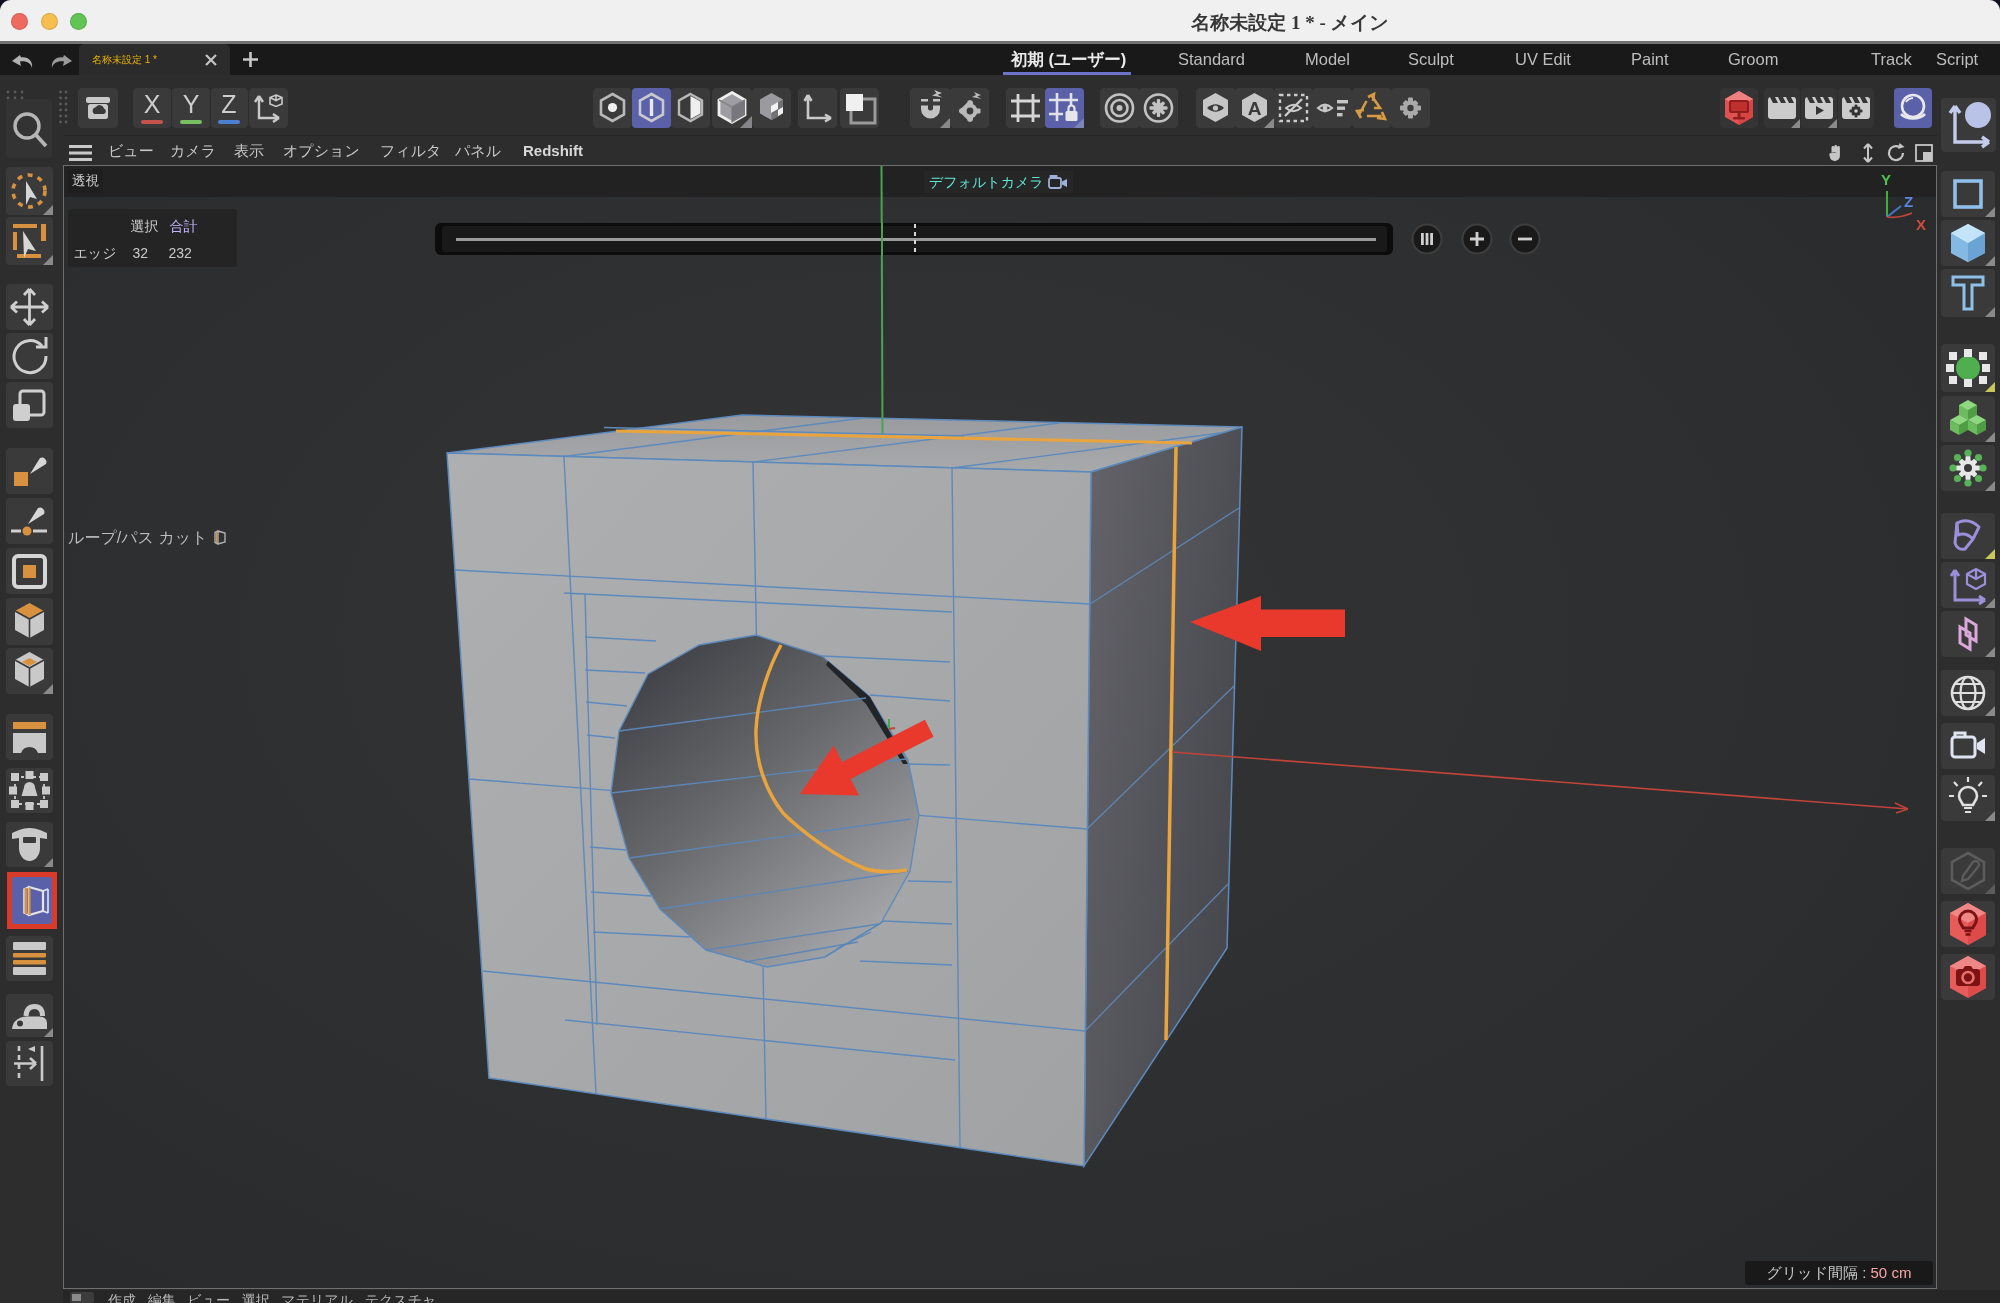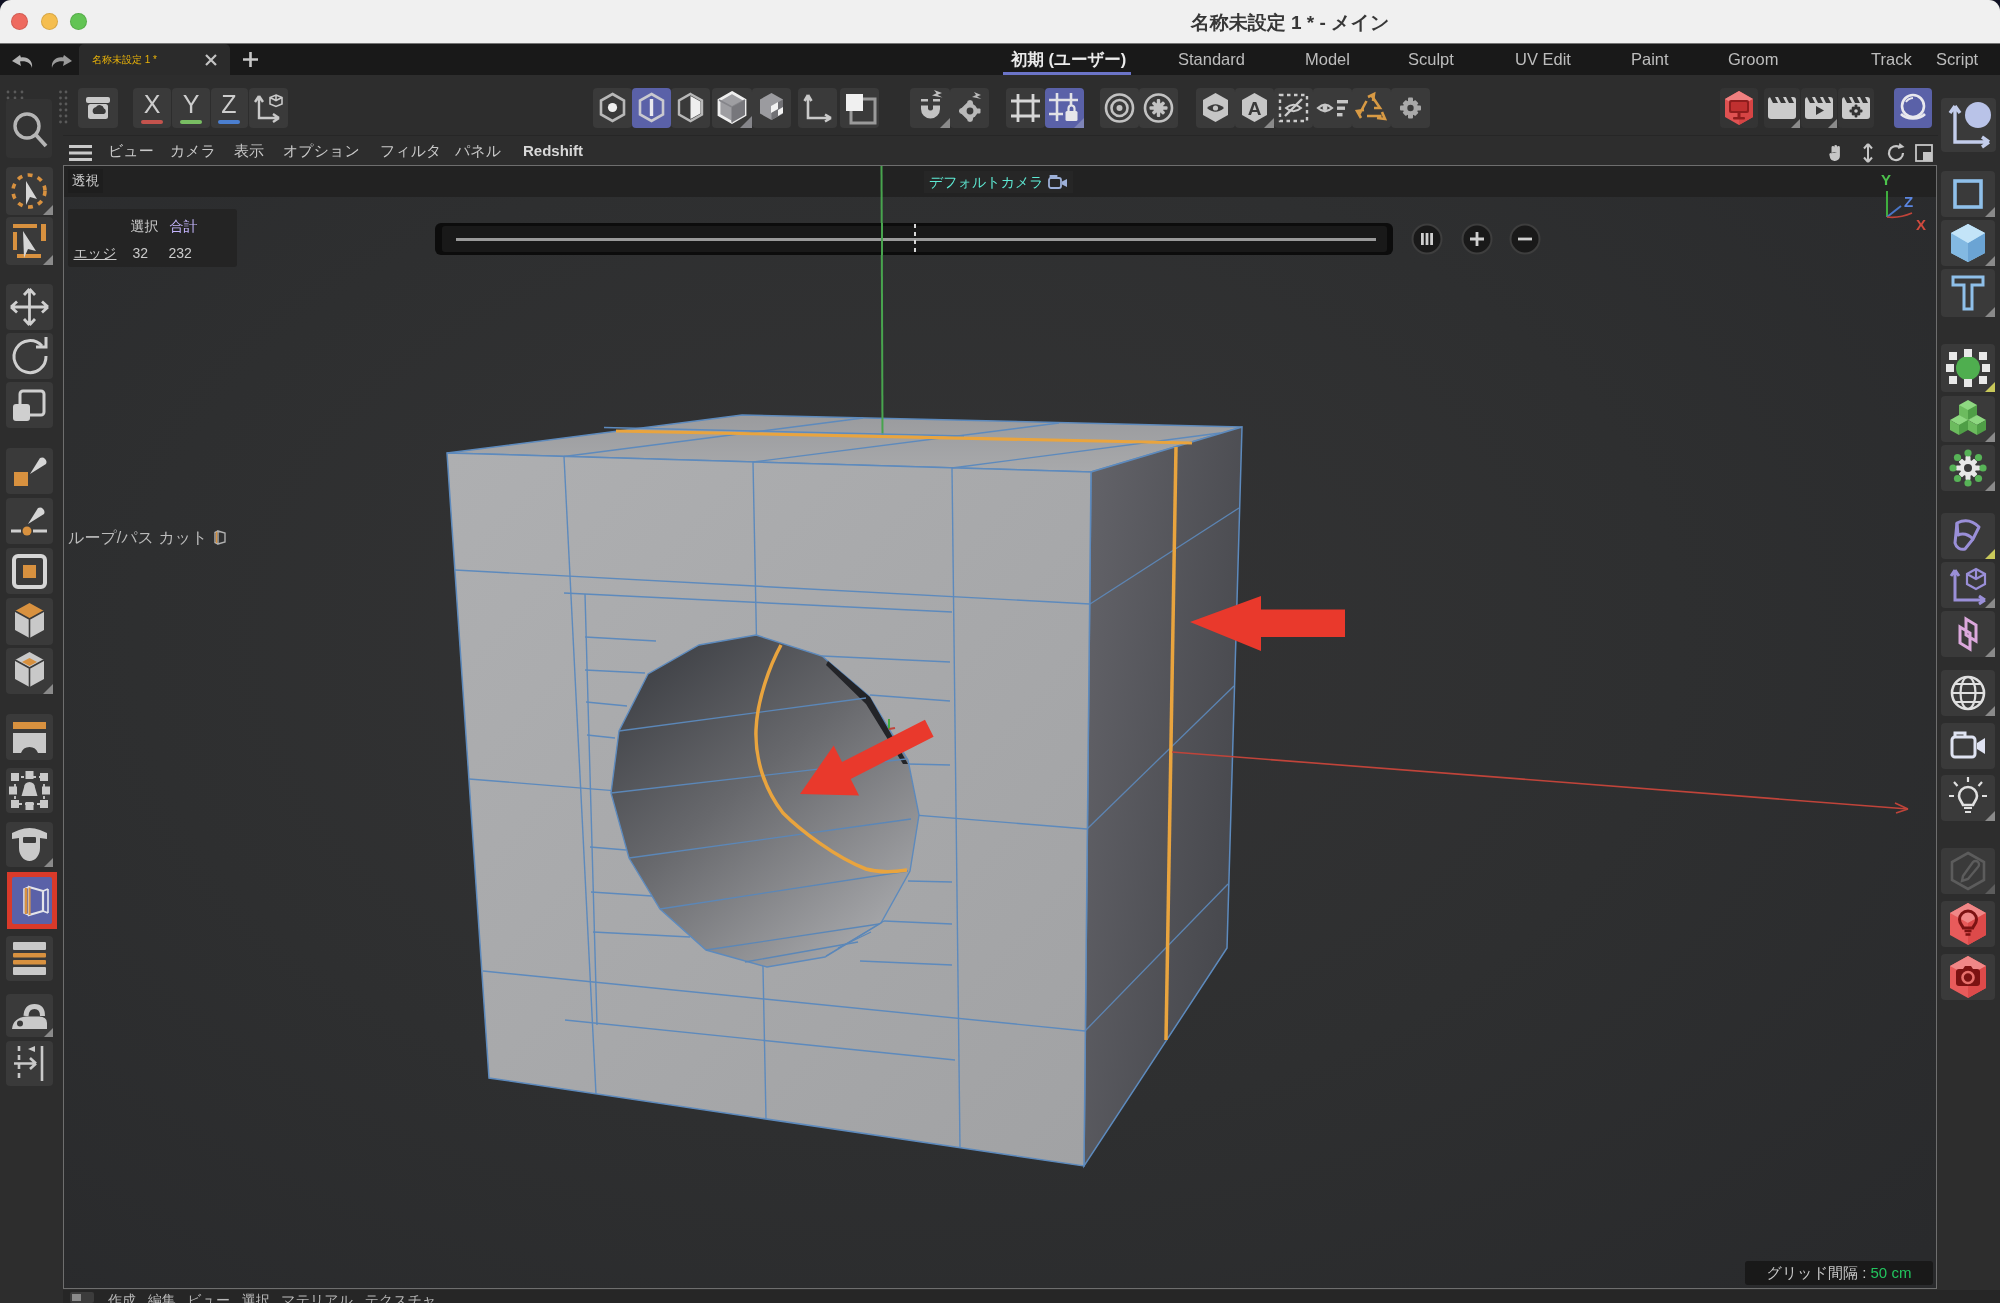--- a/index.html
+++ b/index.html
@@ -1,20 +1,20 @@
 <!DOCTYPE html>
 <html><head>
 <meta charset="utf-8">
 <style>
   * { margin:0; padding:0; box-sizing:border-box; }
   html,body { width:2000px; height:1303px; background:#101123; font-family:"Liberation Sans", sans-serif; overflow:hidden; }
   .abs { position:absolute; }
   #win { position:absolute; left:0; top:0; width:2000px; height:1303px; background:#2d2d2d; border-radius:11px 11px 0 0; overflow:hidden; }
   
-  #titlebar { position:absolute; left:0; top:0; width:2000px; height:44px; background:#f0f0f0; border-bottom:1px solid #737373; }
+  #titlebar { position:absolute; left:0; top:0; width:2000px; height:44px; background:#f0f0f0; border-bottom:3px solid #737373;font-family:Liberation Serif, serif; }
   .tl { position:absolute; top:13px; width:17px; height:17px; border-radius:50%; box-shadow:inset 0 0 0 1px rgba(0,0,0,0.12); }
   #title { position:absolute; top:10px; left:1190px; width:200px; text-align:center; font-size:19px; font-weight:bold; color:#373737; white-space:nowrap; }
   
   #tabrow { position:absolute; left:0; top:44px; width:2000px; height:31px; background:#191919; }
   #activetab { position:absolute; left:79px; top:0; width:151px; height:31px; background:#2b2b2b; border-radius:5px 5px 0 0; color:#eab308; font-size:10px; line-height:31px; text-align:left; padding-left:13px; }
   .laytab { position:absolute; top:0; height:31px; line-height:30px; font-size:16.5px; color:#bdbdbd; }
   
   #toolbar { position:absolute; left:0; top:75px; width:2000px; height:60px; background:#2d2d2d; }
   .btn { position:absolute; background:#3a3a3a; border-radius:4px; }
   .sel { background:#5a61a8; }
@@ -679,21 +679,21 @@
     <div class="ovl" style="left:4px;top:3px;width:35px;height:24px;background:#1e1e1e;font-size:13.5px;line-height:24px;text-align:center;color:#d2d2d2;">透視</div>
     <div class="ovl" style="left:860px;top:5px;height:22px;background:#262626;font-size:14px;line-height:22px;color:#5eead4;padding:0 5px;">デフォルトカメラ <svg width="20" height="14" viewBox="0 0 20 14" style="vertical-align:-2px;">
           <rect x="1" y="3" width="12" height="10" rx="2" fill="none" stroke="#9db0d8" stroke-width="1.8"></rect>
           <path d="M2.5 3 v-2 h6 v2" stroke="#9db0d8" stroke-width="1.8" fill="none"></path>
           <path d="M14 6.5 L19 4 V12 L14 9.5 Z" fill="#9db0d8"></path>
         </svg></div>
 
     <div class="ovl" style="left:3.5px;top:43px;width:169px;height:58px;background:#242424;border-radius:3px;font-size:14px;">
       <div class="abs" style="left:63px;top:9px;color:#cbcbcb;">選択</div>
       <div class="abs" style="left:102px;top:9px;color:#c4b5fd;">合計</div>
-      <div class="abs" style="left:6px;top:36px;color:#cbcbcb;text-decoration:underline;">エッジ</div>
+      <div class="abs" style="left:6px;top:36px;color:#cbcbcb;">エッジ</div>
       <div class="abs" style="left:65px;top:36px;color:#cbcbcb;">32</div>
       <div class="abs" style="left:101px;top:36px;color:#cbcbcb;">232</div>
     </div>
 
     <div class="abs" style="left:371px;top:57px;width:958px;height:32px;background:#0c0c0c;border-radius:6px;"></div>
     <div class="abs" style="left:378px;top:60px;width:945px;height:26px;background:#191919;border-radius:3px;"></div>
     <div class="abs" style="left:392px;top:72px;width:920px;height:3px;background:#9a9a9a;"></div>
     <svg class="abs" style="left:845px;top:58px;" width="12" height="30">
         <line x1="6" y1="0" x2="6" y2="30" stroke="#d8d8d8" stroke-width="2" stroke-dasharray="4 4"></line>
       </svg>
@@ -712,21 +712,21 @@
         </g>
       <path d="M67 10 V24 M60 17 H74" stroke="#cfcfcf" stroke-width="2.8"></path>
       <path d="M108 17 H122" stroke="#cfcfcf" stroke-width="2.8"></path>
     </svg>
 
     <div class="ovl" style="left:4px;top:362px;font-size:16px;color:#bcbcbc;">ループ/パス カット&nbsp;<svg width="17" height="17" viewBox="0 0 17 17" style="vertical-align:-3px;">
           <path d="M6 2 L13 4 V13 L6 15 Z M6 2 L3 3.5 V13.5 L6 15" stroke="#b0b0b0" stroke-width="1.4" fill="none"></path>
           <path d="M4.6 2.8 V14" stroke="#d8913f" stroke-width="1.4"></path>
         </svg></div>
 
-    <div class="ovl" style="left:1681px;top:1095px;width:188px;height:24px;background:#191919;border-radius:3px;font-size:15px;line-height:24px;text-align:center;color:#c9c9c9;">グリッド間隔 : <span style="color:#22c55e;">50 cm</span></div>
+    <div class="ovl" style="left:1681px;top:1095px;width:188px;height:24px;background:#191919;border-radius:3px;font-size:15px;line-height:24px;text-align:center;color:#c9c9c9;">グリッド間隔 : <span style="color:#fca5a5;">50 cm</span></div>
   </div>
 
   <div id="bottomrow">
     <svg class="abs" style="left:7px;top:2px;" width="24" height="11">
         <rect x="0" y="0" width="24" height="11" rx="2" fill="#3c3c3c"></rect>
         <rect x="2" y="2" width="9" height="7" fill="#8a8a8a"></rect>
       </svg>
     <div class="abs" style="left:45px;top:2px;font-size:14px;color:#b9b9b9;white-space:nowrap;">作成&nbsp;&nbsp;&nbsp;編集&nbsp;&nbsp;&nbsp;ビュー&nbsp;&nbsp;&nbsp;選択&nbsp;&nbsp;&nbsp;マテリアル&nbsp;&nbsp;&nbsp;テクスチャ</div>
   </div>
 </div>

